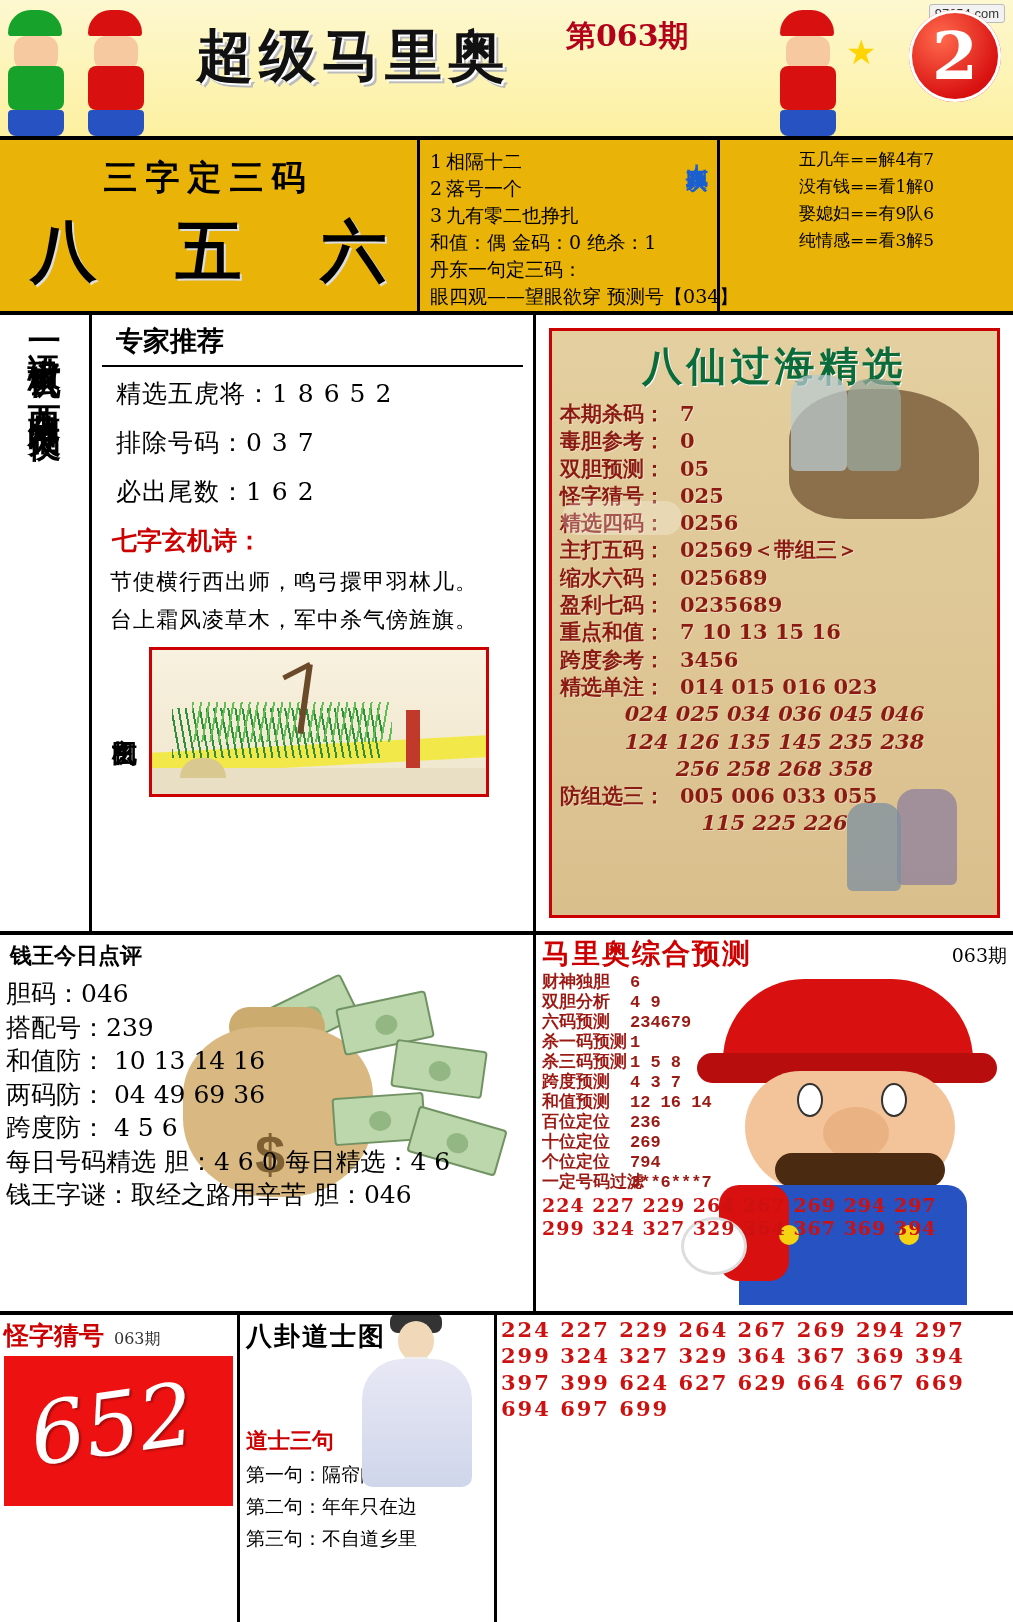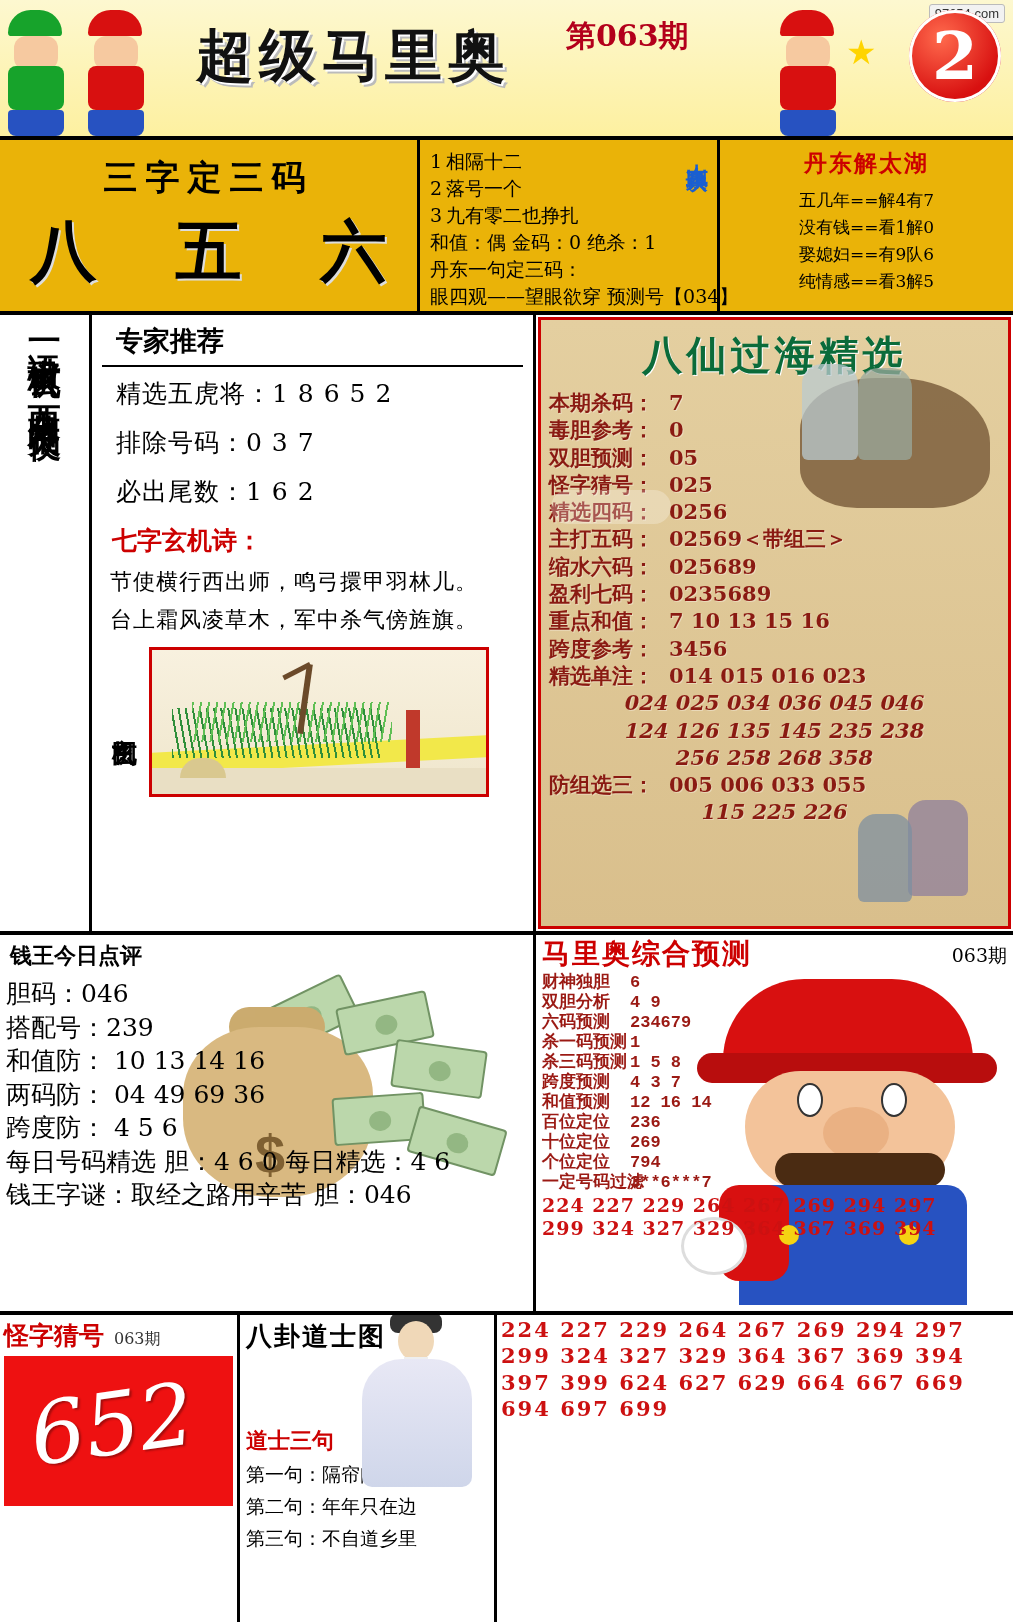--- a/index.html
+++ b/index.html
@@ -139,21 +139,21 @@
   .pic .grass { position:absolute; left:20px; bottom:36px; width:210px; height:50px;
     background:repeating-linear-gradient(80deg, #2f8f3a 0 2px, transparent 2px 7px); }
   .pic .grass2 { position:absolute; left:40px; bottom:52px; width:200px; height:40px;
     background:repeating-linear-gradient(100deg, #5fbf54 0 2px, transparent 2px 8px); }
   .pic .branch { position:absolute; left:150px; top:14px; width:6px; height:70px; background:#6b4a2a; transform:rotate(8deg); }
   .pic .branch:after { content:""; position:absolute; left:-24px; top:6px; width:30px; height:5px; background:#6b4a2a; transform:rotate(-35deg); }
   .pic .post { position:absolute; right:66px; bottom:18px; width:14px; height:66px; background:#c0392b; }
   .pic .ground { position:absolute; left:0; right:0; bottom:0; height:26px; background:#e9dfc4; }
   .pic .rock { position:absolute; left:28px; bottom:16px; width:46px; height:20px; background:#d9c88f; border-radius:20px 20px 0 0; }
 
-  .b3-right { flex:1; padding:2px; }
+  .b3-right { flex:1; padding:13px; }
   .bx {
     width:100%; height:100%; border:3px solid #c00;
     background:linear-gradient(#e4cfa0,#d9bf8c);
     position:relative; overflow:hidden; padding:6px 8px;
   }
   .bx-title {
     text-align:center; font-family:"DejaVu Serif", serif; font-weight:bold;
     font-size:40px; color:#0b6b3a; letter-spacing:4px; margin:2px 0 6px;
     text-shadow:1px 1px 0 #fff;
   }
@@ -280,21 +280,20 @@
     <div class="b2-mid">
       <div class="ln"><span class="num">1</span><span>相隔十二</span></div>
       <div class="ln"><span class="num">2</span><span>落号一个</span></div>
       <div class="ln"><span class="num">3</span><span>九有零二也挣扎</span></div>
       <div class="ln">和值：偶  金码：0  绝杀：1</div>
       <div class="ln">丹东一句定三码：</div>
       <div class="ln">眼四观——望眼欲穿  预测号【034】</div>
       <div class="b2-vert">山东真诀</div>
     </div>
     <div class="b2-right">
-      <h3>丹东解太湖</h3>
       <div class="row">五几年==解4有7</div>
       <div class="row">没有钱==看1解0</div>
       <div class="row">娶媳妇==有9队6</div>
       <div class="row">纯情感==看3解5</div>
     </div>
   </div>
 
   <div class="band3">
     <div class="b3-vert">
       <span>一语破玄机：西山落月临天仗</span>

